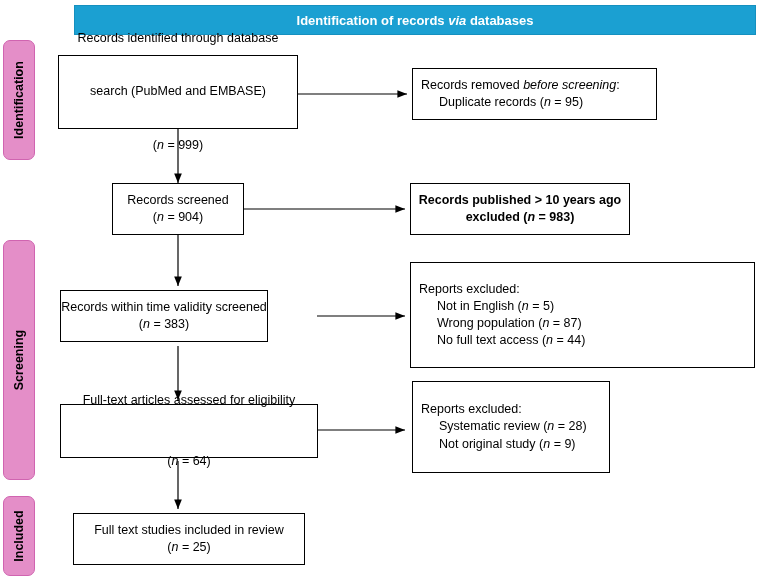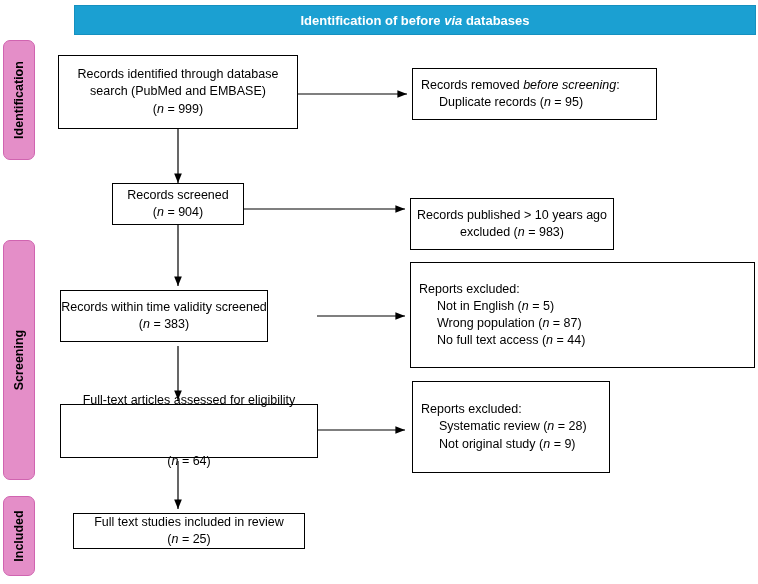--- a/index.html
+++ b/index.html
@@ -89,21 +89,21 @@
     pointer-events: none;
   }
 </style>
 </head>
 <body>
 
 <div id="flow">
 
   <div class="banner" style="left:74px; top:5px; width:682px; height:30px;">
     <span>
-      <span>Identification of before </span><i>via</i><span> databases</span>
+      <span>Identification of records </span><i>via</i><span> databases</span>
     </span>
   </div>
 
   <div class="phase" style="left:3px; top:40px; width:32px; height:120px;">
     <span>Identification</span>
   </div>
   <div class="phase" style="left:3px; top:240px; width:32px; height:240px;">
     <span>Screening</span>
   </div>
   <div class="phase" style="left:3px; top:496px; width:32px; height:80px;">
@@ -127,45 +127,45 @@
 
     <path d="M317,316 L405,316" stroke="#000000" fill="none" stroke-width="1.2" marker-end="url(#ah)"></path>
 
     <path d="M178,346 L178,400" stroke="#000000" fill="none" stroke-width="1.2" marker-end="url(#ah)"></path>
 
     <path d="M317,430 L405,430" stroke="#000000" fill="none" stroke-width="1.2" marker-end="url(#ah)"></path>
 
     <path d="M178,461 L178,509" stroke="#000000" fill="none" stroke-width="1.2" marker-end="url(#ah)"></path>
   </svg>
 
-  <div class="box center" style="left:58px; top:55px; width:240px; height:74px;">
+  <div class="box center" style="left:58px; top:55px; width:240px; height:74px;gap:36px;">
     <span class="ln">Records identified through database</span>
     <span class="ln">search (PubMed and EMBASE)</span>
     <span class="ln">
       <span>(</span><i>n</i><span> = 999)</span>
     </span>
   </div>
 
   <div class="box left" style="left:412px; top:68px; width:245px; height:52px;">
     <span class="ln">
       <span>Records removed </span><i>before screening</i><span>:</span>
     </span>
     <span class="ln indent">
       <span>Duplicate records (</span><i>n</i><span> = 95)</span>
     </span>
   </div>
 
-  <div class="box center" style="left:112px; top:183px; width:132px; height:42px;">
+  <div class="box center" style="left:112px; top:183px; width:132px; height:52px;">
     <span class="ln">Records screened</span>
     <span class="ln">
       <span>(</span><i>n</i><span> = 904)</span>
     </span>
   </div>
 
-  <div class="box center" style="left:410px; top:198px; width:204px; height:52px;">
+  <div class="box center" style="left:410px; top:183px; width:220px; height:52px;font-weight:bold;">
     <span class="ln">Records published &gt; 10 years ago</span>
     <span class="ln">
       <span>excluded (</span><i>n</i><span> = 983)</span>
     </span>
   </div>
 
   <div class="box center" style="left:60px; top:290px; width:208px; height:52px;">
     <span class="ln">Records within time validity screened</span>
     <span class="ln">
       <span>(</span><i>n</i><span> = 383)</span>
@@ -195,20 +195,20 @@
   <div class="box left" style="left:412px; top:381px; width:198px; height:92px;">
     <span class="ln">Reports excluded:</span>
     <span class="ln indent">
       <span>Systematic review (</span><i>n</i><span> = 28)</span>
     </span>
     <span class="ln indent">
       <span>Not original study (</span><i>n</i><span> = 9)</span>
     </span>
   </div>
 
-  <div class="box center" style="left:73px; top:513px; width:232px; height:36px;">
+  <div class="box center" style="left:73px; top:513px; width:232px; height:52px;">
     <span class="ln">Full text studies included in review</span>
     <span class="ln">
       <span>(</span><i>n</i><span> = 25)</span>
     </span>
   </div>
 
 </div>
 
 </body></html>

